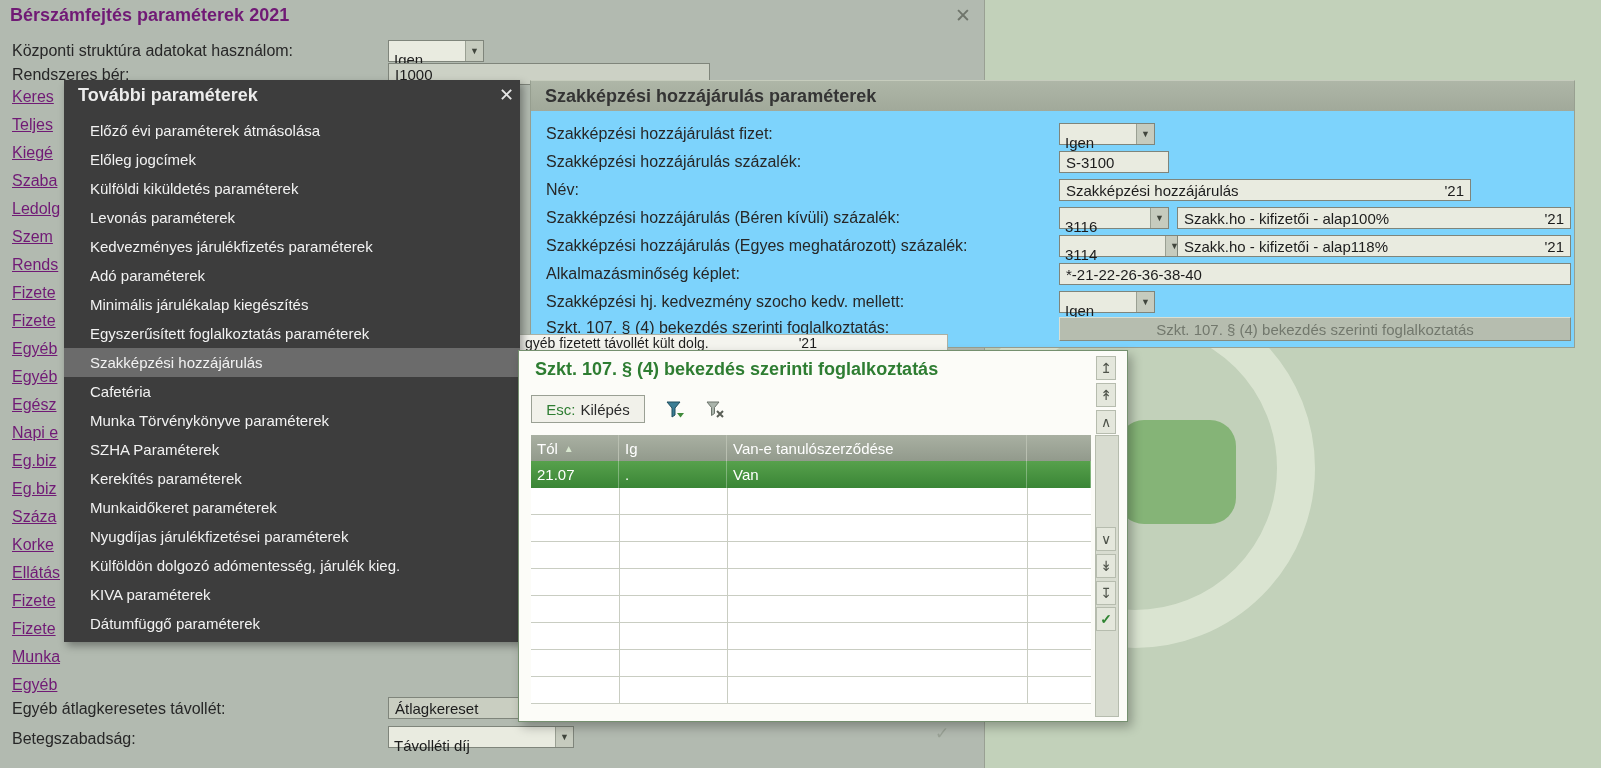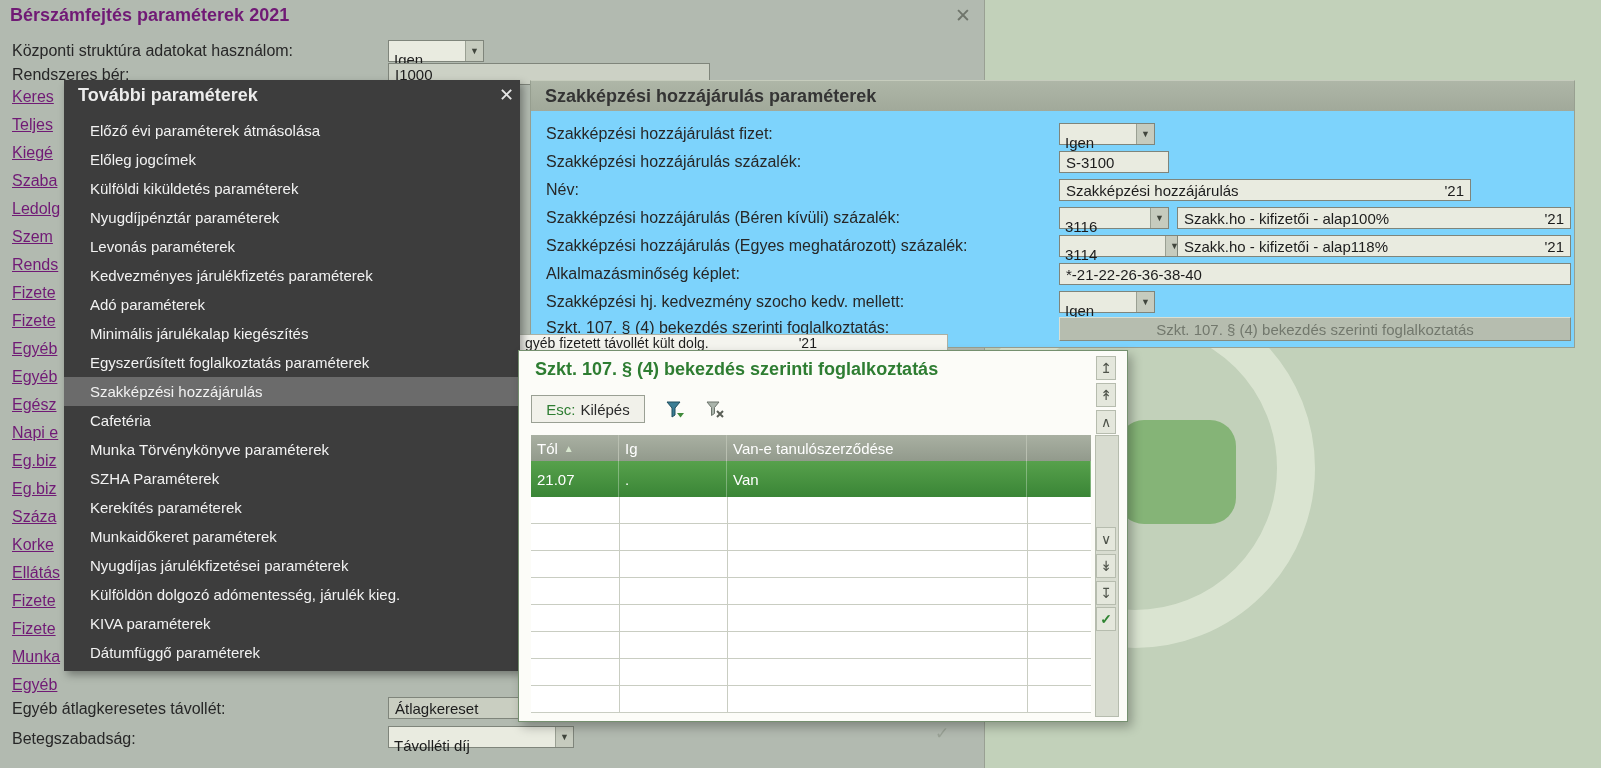--- a/index.html
+++ b/index.html
@@ -79,21 +79,21 @@
   .esc-key { color:#2e7d32; } .esc-label { color:#2b2b2b; }
   .tool-btn { position:absolute; top:46px; width:32px; height:26px; display:flex; align-items:center; justify-content:center; cursor:default; }
   .tb-filter { left:140px; } .tb-clear { left:180px; }
   
   .tbl { position:absolute; left:12px; top:84px; width:560px; }
   .tbl-head { display:flex; height:26px; background:linear-gradient(#a9b0a2,#929a8c); }
   .th { font-size:15px; color:#ffffff; padding:0 6px; display:flex; align-items:center; gap:6px;
         border-right:1px solid #b9bfb1; cursor:default; }
   .c0{width:88px}.c1{width:108px}.c2{width:300px}.c3{width:64px;border-right:none}
   .sort { font-size:10px; color:#d9e8d0; }
-  .row-sel { display:flex; height:36px; background:linear-gradient(#57a14c,#3a8536); cursor:default;justify-content:center; }
+  .row-sel { display:flex; height:27px; background:linear-gradient(#57a14c,#3a8536); cursor:default;justify-content:center; }
   .td { font-size:15px; color:#ffffff; padding:0 6px; display:flex; align-items:center;
         border-right:1px solid rgba(255,255,255,0.3); }
   .grid { position:relative; height:216px; border-bottom:1px solid #c9cdc2;
           background:repeating-linear-gradient(to bottom, #ffffff 0 26px, #c9cdc2 26px 27px); }
   .vline { position:absolute; top:0; bottom:0; width:1px; background:#c9cdc2; }
   .v0{left:88px}.v1{left:196px}.v2{left:496px}
   
   .navcol { position:absolute; left:576px; top:84px; width:24px; height:282px;
             background:#d8dcd0; border:1px solid #b6bcae; }
   .nav-btn { position:absolute; left:1px; width:20px; height:24px; display:flex; align-items:center; justify-content:center;
@@ -227,21 +227,20 @@
 <aside class="menu">
   <div class="menu-header">
     <span class="menu-title">További paraméterek</span>
     <span class="menu-close">✕</span>
   </div>
   <div class="menu-items">
 
   <div class="menu-item" style="--i: 0;">Előző évi paraméterek átmásolása</div>
       <div class="menu-item" style="--i: 1;">Előleg jogcímek</div>
       <div class="menu-item" style="--i: 2;">Külföldi kiküldetés paraméterek</div>
-      <div class="menu-item" style="--i: 3;">Nyugdíjpénztár paraméterek</div>
       <div class="menu-item" style="--i: 4;">Levonás paraméterek</div>
       <div class="menu-item" style="--i: 5;">Kedvezményes járulékfizetés paraméterek</div>
       <div class="menu-item" style="--i: 6;">Adó paraméterek</div>
       <div class="menu-item" style="--i: 7;">Minimális járulékalap kiegészítés</div>
       <div class="menu-item" style="--i: 8;">Egyszerűsített foglalkoztatás paraméterek</div>
       <div class="menu-item selected" style="--i: 9;">Szakképzési hozzájárulás</div>
       <div class="menu-item" style="--i: 10;">Cafetéria</div>
       <div class="menu-item" style="--i: 11;">Munka Törvénykönyve paraméterek</div>
       <div class="menu-item" style="--i: 12;">SZHA Paraméterek</div>
       <div class="menu-item" style="--i: 13;">Kerekítés paraméterek</div>

